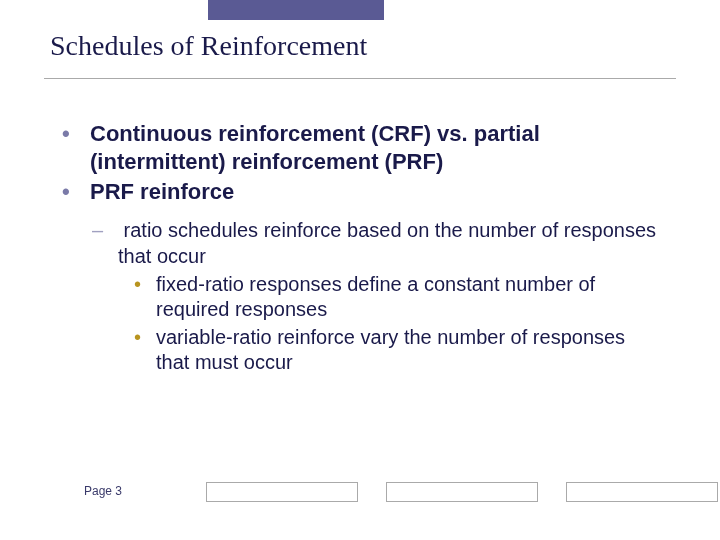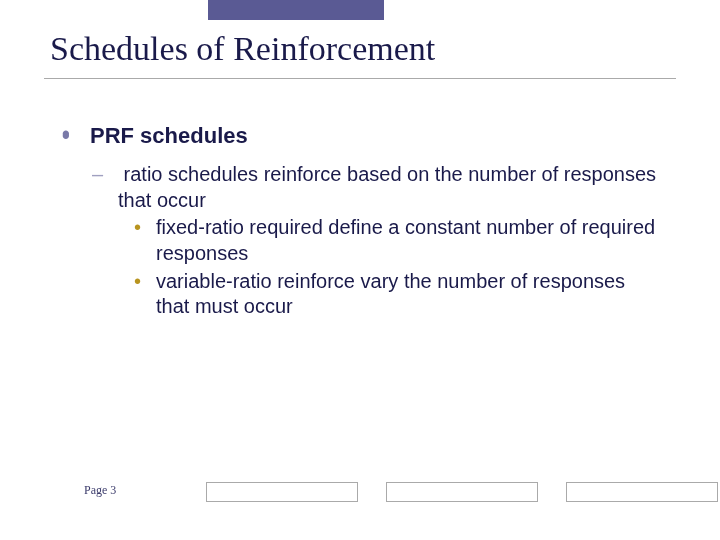--- a/index.html
+++ b/index.html
@@ -19,21 +19,21 @@
     left: 208px;
     width: 176px;
     height: 20px;
     background: #5a5a94;
   }
   .title {
     position: absolute;
     top: 30px;
     left: 50px;
     font-family: "Times New Roman", Times, serif;
-    font-size: 34px;
+    font-size: 28px;
     font-weight: normal;
     color: #1a1a4a;
   }
   .title-underline {
     position: absolute;
     top: 78px;
     left: 44px;
     width: 632px;
     height: 1px;
     background: #aaa;
@@ -88,21 +88,21 @@
     left: 72px;
     top: 0;
     color: #b8941f;
     font-size: 20px;
   }
   .bold { font-weight: normal; }
   .page-label {
     position: absolute;
     left: 84px;
     bottom: 42px;
-    font-family: Liberation Serif, serif;
+    font-family: Liberation Sans, sans-serif;
     font-size: 12px;
     color: #3a3a6a;
   }
   .bottom-bars {
     position: absolute;
     left: 206px;
     bottom: 38px;
     display: flex;
     gap: 28px;
   }
@@ -119,35 +119,36 @@
 
 <div class="top-bar"></div>
 
 <div class="title">Schedules of Reinforcement</div>
 <div class="title-underline"></div>
 
 <div class="content">
 
   <div class="l1">
     <span class="bullet">•</span>
+    <span>Continuous reinforcement (CRF) vs. partial (intermittent) reinforcement (PRF)</span>
   </div>
 
   <div class="l1">
     <span class="bullet">•</span>
-    <span>PRF schedules</span>
+    <span>PRF reinforce</span>
   </div>
 
   <div class="l2">
     <span class="dash">–</span>
     <span>&nbsp;</span><span class="bold">ratio schedules</span><span> reinforce based on the number of responses that occur</span>
   </div>
 
   <div class="l3">
     <span class="bullet">•</span>
-    <span class="bold">fixed-ratio required</span><span> define a constant number of required responses</span>
+    <span class="bold">fixed-ratio responses</span><span> define a constant number of required responses</span>
   </div>
 
   <div class="l3">
     <span class="bullet">•</span>
     <span class="bold">variable-ratio reinforce</span><span> vary the number of responses that must occur</span>
   </div>
 
 </div>
 
 <div class="page-label">Page 3</div>

